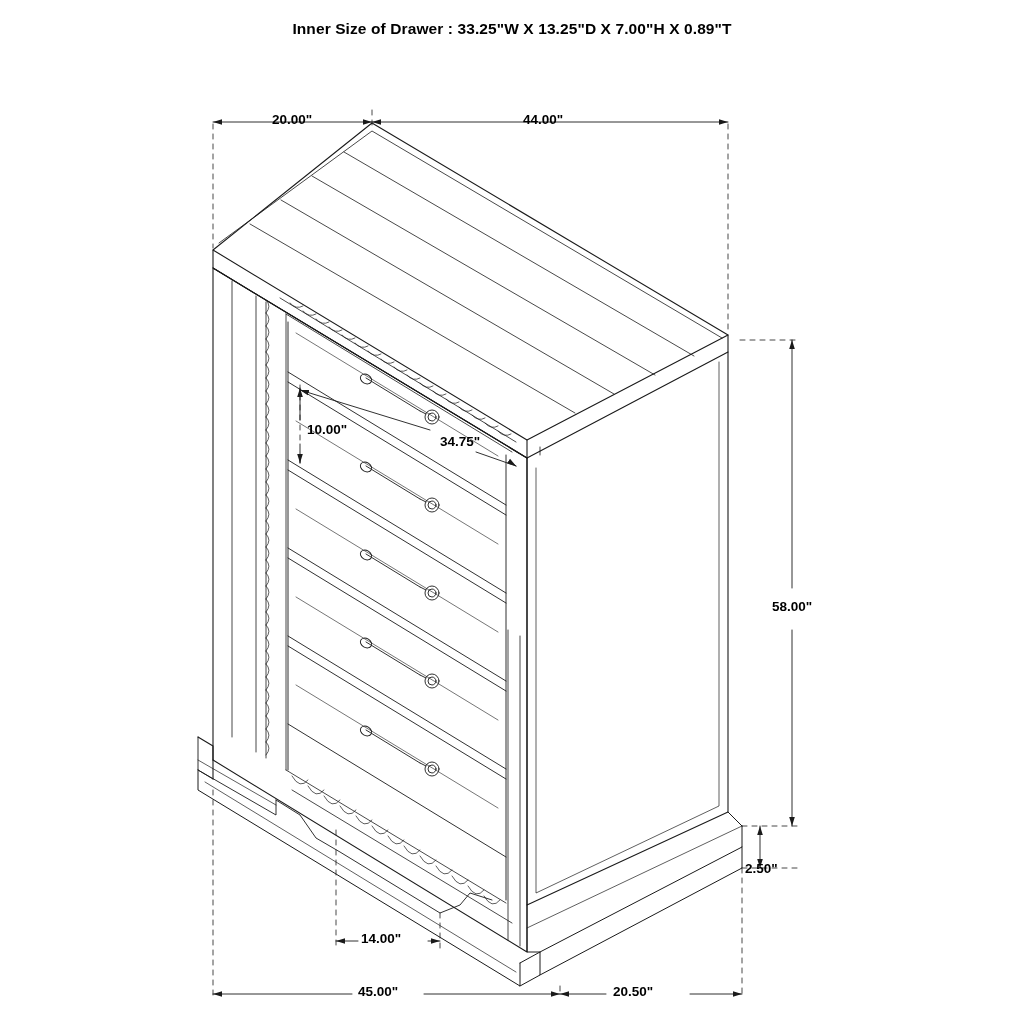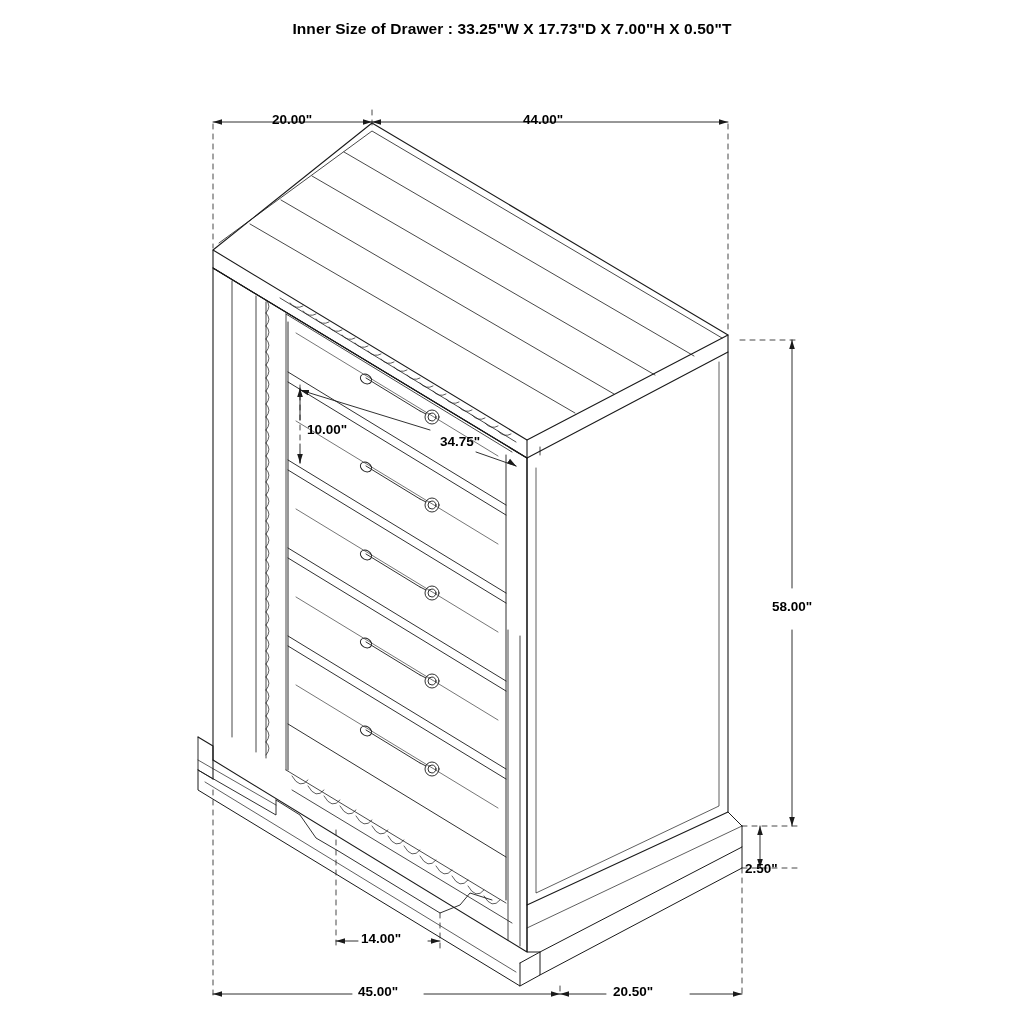--- a/index.html
+++ b/index.html
@@ -39,21 +39,21 @@
     left: 0;
     width: 1024px;
     height: 1024px;
   }
 </style>
 </head>
 <body>
 
 <div id="page">
 
-  <div id="title">Inner Size of Drawer : 33.25"W X 17.73"D X 7.00"H X 0.50"T</div>
+  <div id="title">Inner Size of Drawer : 33.25"W X 13.25"D X 7.00"H X 0.89"T</div>
 
   <svg id="drawing" viewBox="0 0 1024 1024">
     <defs>
       <marker id="arrL" markerWidth="10" markerHeight="8" refX="9" refY="4" orient="auto" markerUnits="userSpaceOnUse">
         <path d="M9,4 L0,1.2 L0,6.8 Z" fill="#1a1a1a"></path>
       </marker>
       <marker id="arrR" markerWidth="10" markerHeight="8" refX="1" refY="4" orient="auto" markerUnits="userSpaceOnUse">
         <path d="M1,4 L10,1.2 L10,6.8 Z" fill="#1a1a1a"></path>
       </marker>
     </defs>

